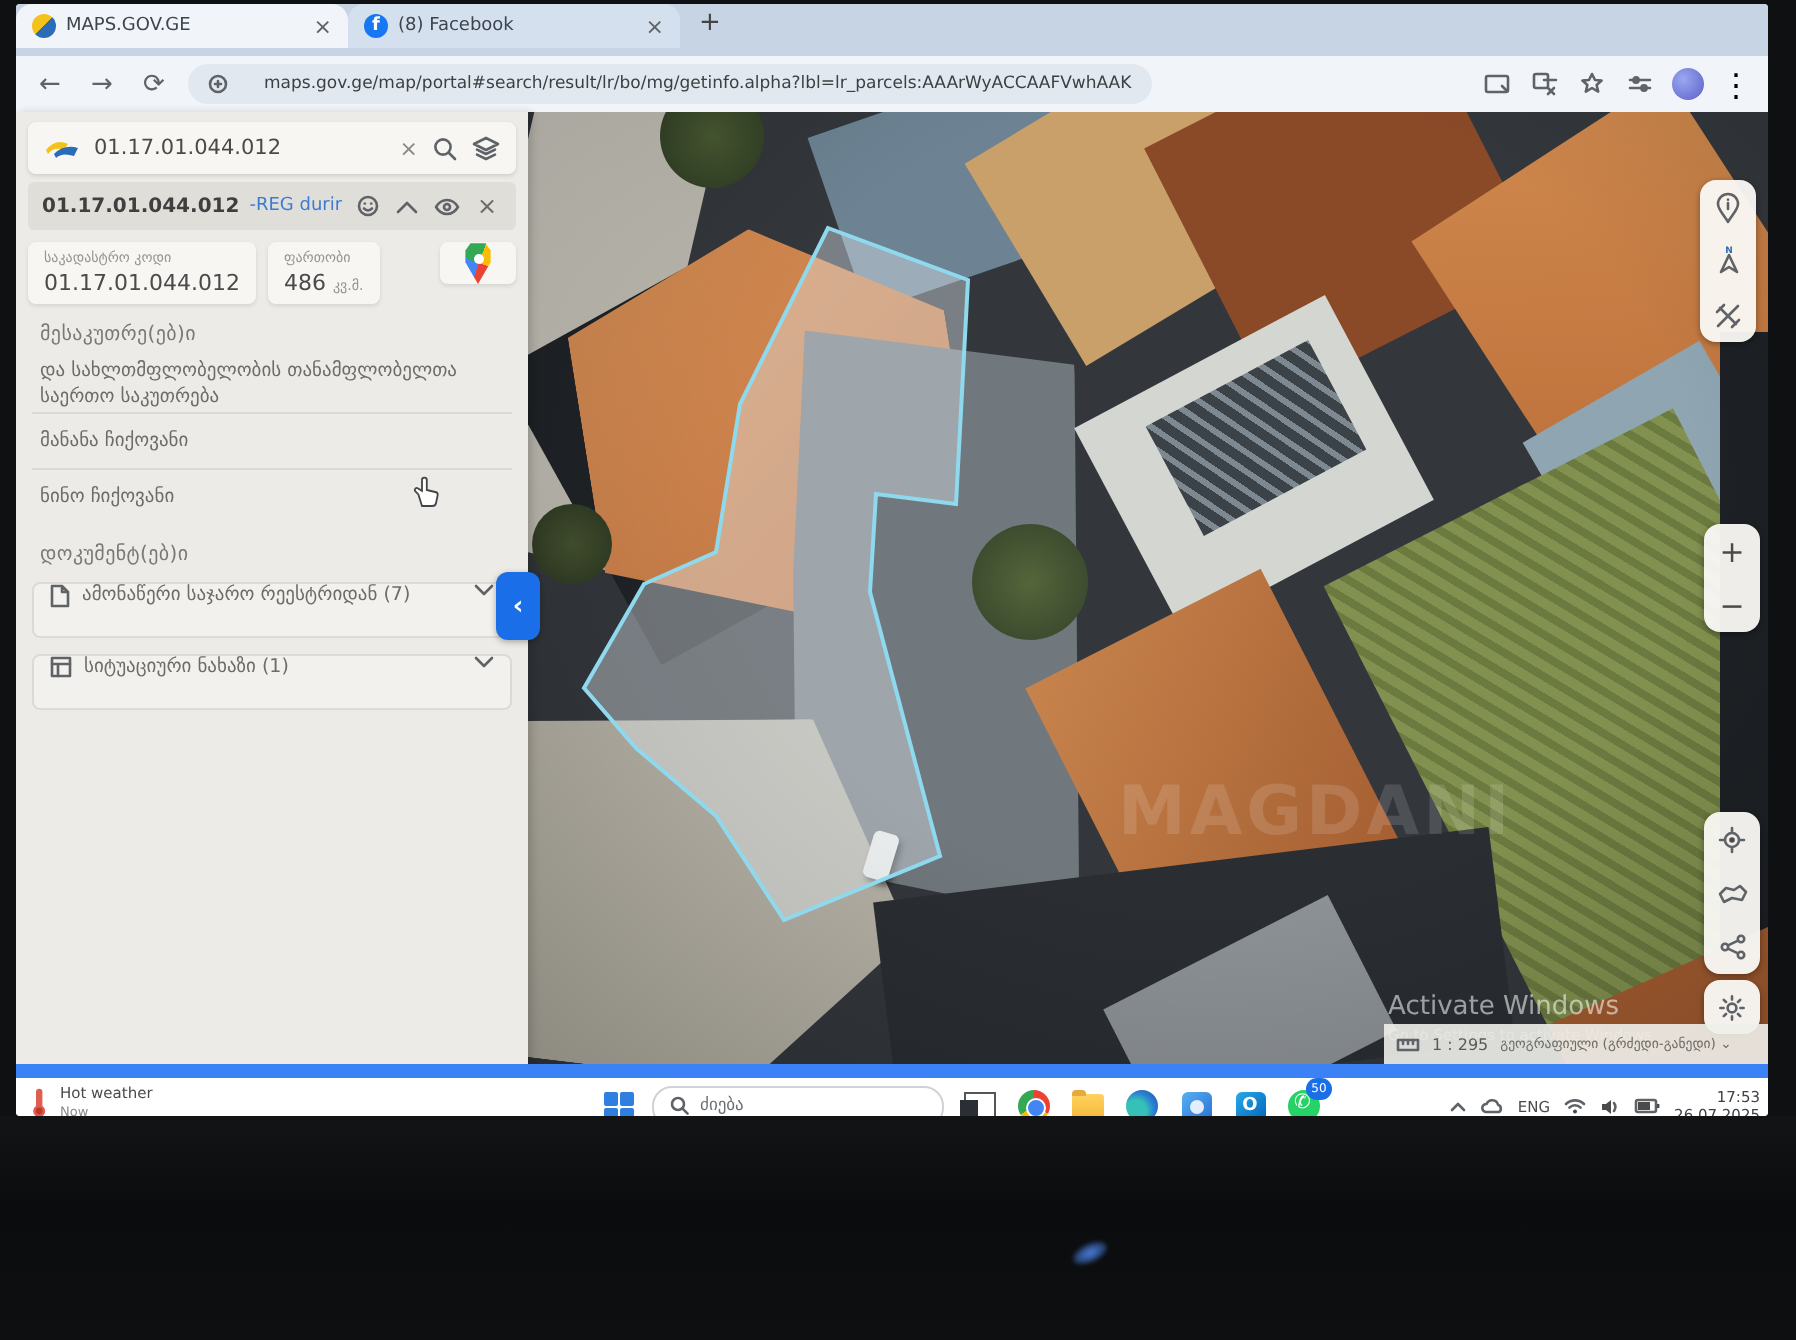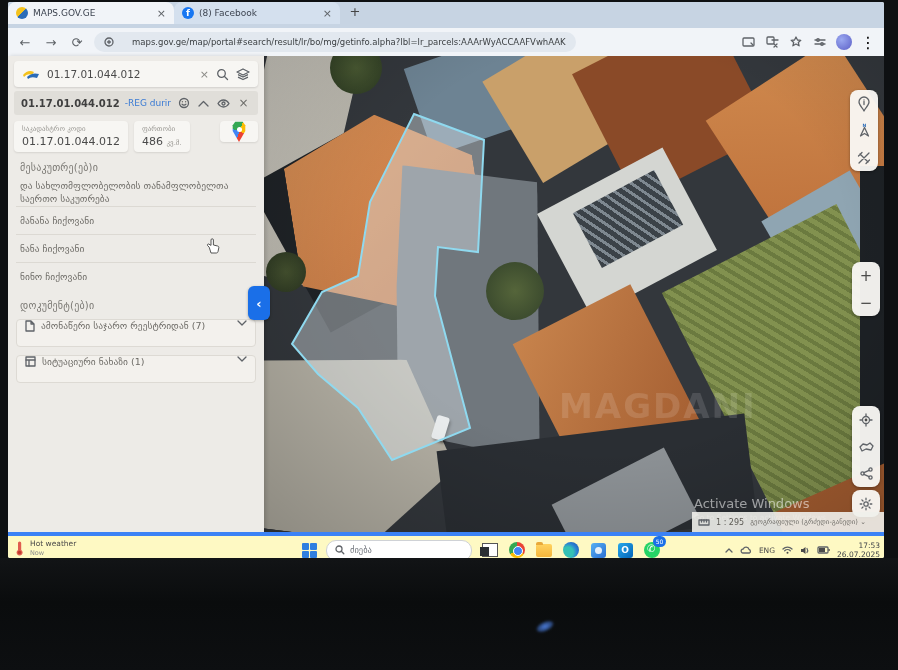--- a/index.html
+++ b/index.html
@@ -66,21 +66,21 @@
   .ctrl-btn{width:28px;height:27px;display:flex;align-items:center;justify-content:center;color:#4a4a4a}
   .zoomtxt{font-size:15px;color:#4a4a4a}
   #activate{position:absolute;right:58px;top:440px;text-align:left;z-index:3}
   #act1{font-size:13px;color:rgba(255,255,255,.55)}
   #act2{font-size:7.5px;color:rgba(255,255,255,.45);margin-top:2px}
   #mapwm{position:absolute;left:295px;top:330px;font-size:34px;font-weight:bold;color:rgba(255,255,255,.13);letter-spacing:2px;z-index:2}
   #scalebar{position:absolute;right:0;bottom:0;left:428px;height:16px;background:rgba(240,239,235,.9);display:flex;align-items:center;padding:2px 6px;gap:6px;z-index:4}
   #scaletxt{font-size:8px;color:#5c5a55}
   #coordtxt{font-size:6.8px;color:#6e6c67;white-space:nowrap}
   
-  #taskbar{position:absolute;left:0;top:530px;width:876px;height:28px;background:#fef9c3;border-top:4px solid #3b82f6;z-index:10}
+  #taskbar{position:absolute;left:0;top:530px;width:876px;height:28px;background:#ffffff;border-top:7px solid #3b82f6;z-index:10}
   #weather{position:absolute;left:6px;top:3px;display:flex;gap:5px;align-items:center}
   #wt-title{font-size:7.5px;color:#4a4a4a}
   #wt-sub{font-size:6.5px;color:#8a8a8a;margin-top:1px}
   #centerbar{position:absolute;left:294px;top:0;height:28px;display:flex;align-items:center;gap:9px}
   .winlogo{width:15px;height:15px;display:grid;grid-template-columns:7px 7px;grid-template-rows:7px 7px;gap:1px}
   .winlogo i{background:#2f7fe0;border-radius:1px}
   #tsearch{width:128px;height:19px;background:#fff;border:1px solid #cfd2d6;border-radius:10px;display:flex;align-items:center;padding:0 8px;gap:5px}
   #tsearch span{font-size:8.5px;color:#6a6f76}
   .tb-app{width:18px;height:18px;position:relative;display:flex;align-items:center;justify-content:center}
   .chrome{width:16px;height:16px;border-radius:50%;background:conic-gradient(#ea4335 0 33%,#fbbc05 0 66%,#34a853 0 100%);position:relative}
@@ -217,21 +217,20 @@
         </div>
         <div id="mapspin-btn">
           <div class="gpin"></div>
         </div>
       </div>
 
 
       <div class="sec-hdr">მესაკუთრე(ებ)ი</div>
       <div id="ownnote">და სახლთმფლობელობის თანამფლობელთა საერთო საკუთრება</div>
       <div class="own-row">მანანა ჩიქოვანი</div>
-      <div class="own-row">ნანა ჩიქოვანი</div>
       <div class="own-row">ნინო ჩიქოვანი</div>
 
       <div class="sec-hdr">დოკუმენტ(ებ)ი</div>
       <div class="doc-row">
         <svg width="10" height="12" viewBox="0 0 10 12">
             <path class="st" d="M1 1h5l3 3v7H1zM6 1v3h3"></path>
           </svg>
         <span class="doc-lbl">ამონაწერი საჯარო რეესტრიდან (7)</span>
         <svg width="10" height="6" viewBox="0 0 10 6">
             <path class="st" d="M1 1l4 4 4-4"></path>

